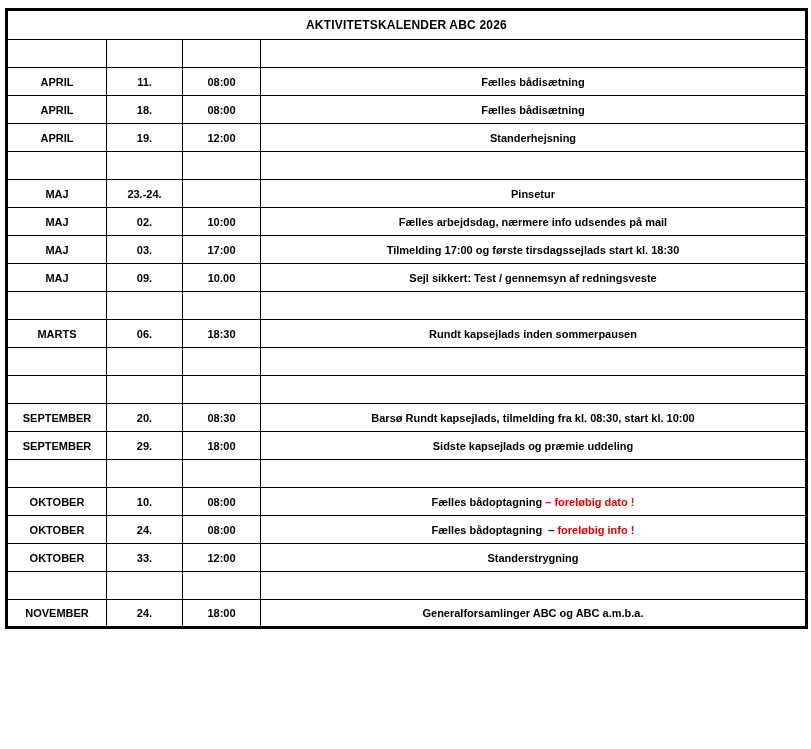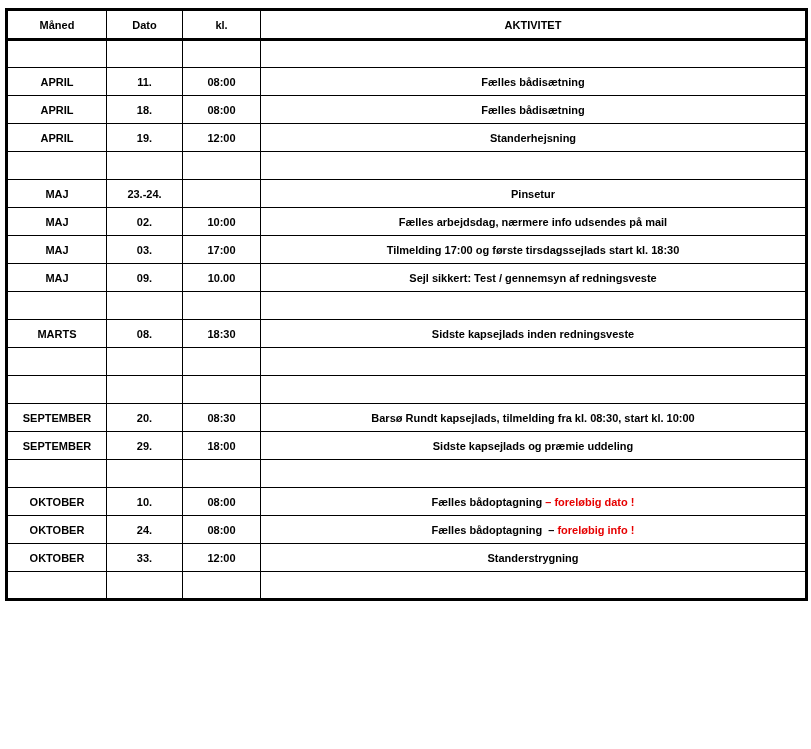--- a/index.html
+++ b/index.html
@@ -46,25 +46,22 @@
 <body>
 
 <table class="calendar">
   <colgroup>
     <col style="width:100px">
     <col style="width:76px">
     <col style="width:78px">
     <col style="width:546px">
   </colgroup>
   <thead>
-    <tr class="header-row">
-      <td>Måned</td>
-      <td>Dato</td>
-      <td>kl.</td>
-      <td>AKTIVITET</td>
+    <tr>
+      <td colspan="4" class="title-cell">AKTIVITETSKALENDER ABC 2026</td>
     </tr>
   </thead>
   <tbody>
       <tr>
         <td></td>
         <td></td>
         <td></td>
         <td></td>
       </tr>
       <tr>
@@ -116,23 +113,23 @@
         <td><span class="seg-black">Sejl sikkert: Test / gennemsyn af redningsveste</span></td>
       </tr>
       <tr>
         <td></td>
         <td></td>
         <td></td>
         <td></td>
       </tr>
       <tr>
         <td><span class="seg-black">MARTS</span></td>
-        <td><span class="seg-black">08.</span></td>
+        <td><span class="seg-black">06.</span></td>
         <td><span class="seg-black">18:30</span></td>
-        <td><span class="seg-black">Sidste kapsejlads inden redningsveste</span></td>
+        <td><span class="seg-black">Rundt kapsejlads inden sommerpausen</span></td>
       </tr>
       <tr>
         <td></td>
         <td></td>
         <td></td>
         <td></td>
       </tr>
       <tr>
         <td></td>
         <td></td>
@@ -174,14 +171,20 @@
         <td><span class="seg-black">33.</span></td>
         <td><span class="seg-black">12:00</span></td>
         <td><span class="seg-black">Standerstrygning</span></td>
       </tr>
       <tr>
         <td></td>
         <td></td>
         <td></td>
         <td></td>
       </tr>
+      <tr>
+        <td><span class="seg-black">NOVEMBER</span></td>
+        <td><span class="seg-black">24.</span></td>
+        <td><span class="seg-black">18:00</span></td>
+        <td><span class="seg-black">Generalforsamlinger ABC og ABC a.m.b.a.</span></td>
+      </tr>
     </tbody>
 </table>
 
 </body></html>

